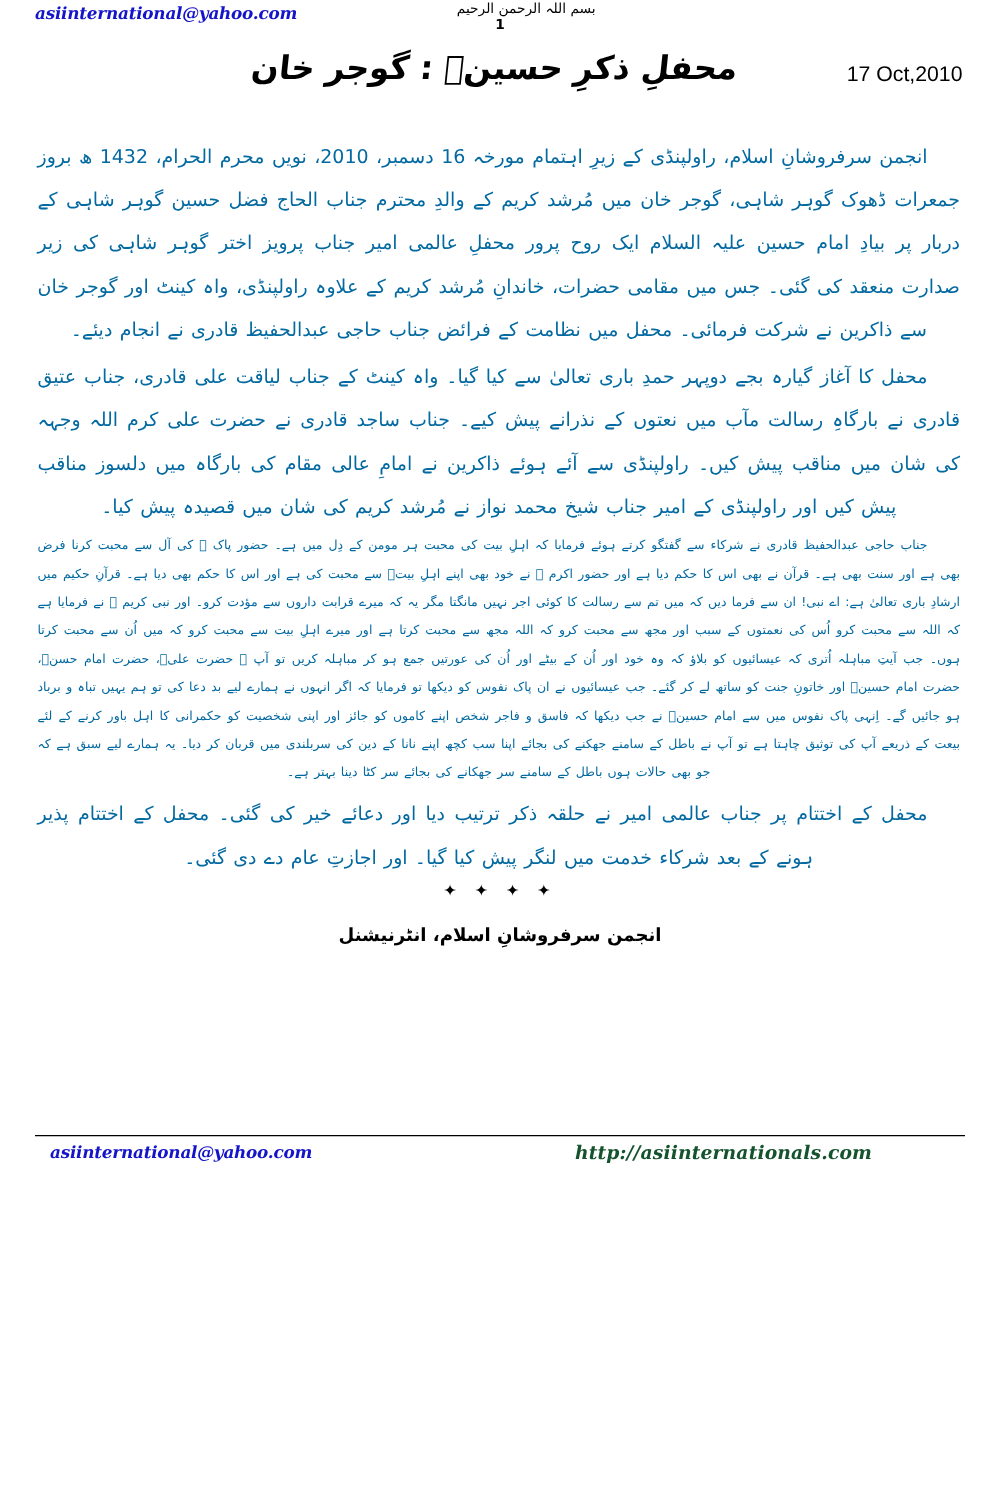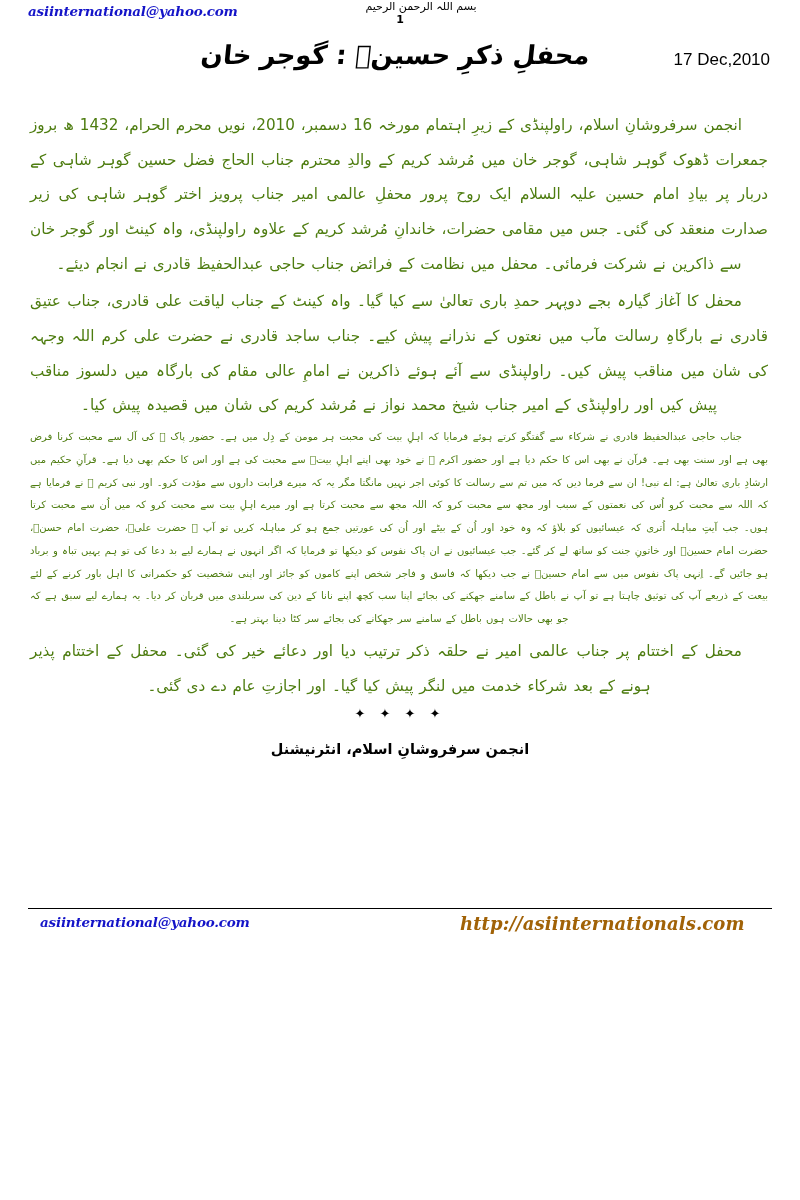--- a/index.html
+++ b/index.html
@@ -98,21 +98,21 @@
     padding: 0 32px 0 30px;
     box-sizing: border-box;
   }
   .para {
     direction: rtl;
     text-align: justify;
     text-align-last: center;
     font-family: "DejaVu Sans", sans-serif;
     font-size: 15.2px;
     line-height: 2.28;
-    color: #4d7c0f;
+    color: #0369a1;
     margin: 0 0 3px 0;
     text-indent: 26px;
     word-spacing: 1px;
   }
   .para.p-long { font-size: 10px; }
 
   
   .ornament {
     direction: ltr;
     text-align: center;
@@ -166,40 +166,40 @@
     letter-spacing: -0.2px;
     white-space: nowrap;
   }
   .footer-site {
     position: absolute;
     left: 432px;
     top: -1px;
     font-family: "DejaVu Serif", serif;
     font-style: italic;
     font-weight: bold;
-    font-size: 18px;
-    color: #a16207;
+    font-size: 15px;
+    color: #14532d;
     letter-spacing: 0.1px;
     white-space: nowrap;
   }
 </style>
 </head>
 <body>
 
 <div class="page">
 
   <div class="header-row">
     <div class="email-top">asiinternational@yahoo.com</div>
     <div class="bismillah">بسم اللہ الرحمن الرحیم</div>
     <div class="page-num">1</div>
   </div>
 
   <div class="title-row">
     <div class="doc-title">محفلِ ذکرِ حسینؑ :  گوجر خان</div>
-    <div class="doc-date">17 Dec,2010</div>
+    <div class="doc-date">17 Oct,2010</div>
   </div>
 
   <div class="body-wrap">
     <p class="para">انجمن سرفروشانِ اسلام، راولپنڈی کے زیرِ اہتمام مورخہ 16 دسمبر، 2010، نویں محرم الحرام، 1432 ھ بروز جمعرات ڈھوک گوہر شاہی، گوجر خان میں مُرشد کریم کے والدِ محترم جناب الحاج فضل حسین گوہر شاہی کے دربار پر بیادِ امام حسین علیہ السلام ایک روح پرور محفلِ عالمی امیر جناب پرویز اختر گوہر شاہی کی زیر صدارت منعقد کی گئی۔ جس میں مقامی حضرات، خاندانِ مُرشد کریم کے علاوہ راولپنڈی، واہ کینٹ اور گوجر خان سے ذاکرین نے شرکت فرمائی۔ محفل میں نظامت کے فرائض جناب حاجی عبدالحفیظ قادری نے انجام دیئے۔</p>
     <p class="para">محفل کا آغاز گیارہ بجے دوپہر حمدِ باری تعالیٰ سے کیا گیا۔ واہ کینٹ کے جناب لیاقت علی قادری، جناب عتیق قادری نے بارگاہِ رسالت مآب میں نعتوں کے نذرانے پیش کیے۔ جناب ساجد قادری نے حضرت علی کرم اللہ وجہہ کی شان میں مناقب پیش کیں۔ راولپنڈی سے آئے ہوئے ذاکرین نے امامِ عالی مقام کی بارگاہ میں دلسوز مناقب پیش کیں اور راولپنڈی کے امیر جناب شیخ محمد نواز نے مُرشد کریم کی شان میں قصیدہ پیش کیا۔</p>
     <p class="para p-long">جناب حاجی عبدالحفیظ قادری نے شرکاء سے گفتگو کرتے ہوئے فرمایا کہ اہلِ بیت کی محبت ہر مومن کے دِل میں ہے۔ حضور پاک ﷺ کی آل سے محبت کرنا فرض بھی ہے اور سنت بھی ہے۔ قرآن نے بھی اس کا حکم دیا ہے اور حضور اکرم ﷺ نے خود بھی اپنے اہلِ بیتؑ سے محبت کی ہے اور اس کا حکم بھی دیا ہے۔ قرآنِ حکیم میں ارشادِ باری تعالیٰ ہے: اے نبی! ان سے فرما دیں کہ میں تم سے رسالت کا کوئی اجر نہیں مانگتا مگر یہ کہ میرے قرابت داروں سے مؤدت کرو۔ اور نبی کریم ﷺ نے فرمایا ہے کہ اللہ سے محبت کرو اُس کی نعمتوں کے سبب اور مجھ سے محبت کرو کہ اللہ مجھ سے محبت کرتا ہے اور میرے اہلِ بیت سے محبت کرو کہ میں اُن سے محبت کرتا ہوں۔ جب آیتِ مباہلہ اُتری کہ عیسائیوں کو بلاؤ کہ وہ خود اور اُن کے بیٹے اور اُن کی عورتیں جمع ہو کر مباہلہ کریں تو آپ ﷺ حضرت علیؑ، حضرت امام حسنؑ، حضرت امام حسینؑ اور خاتونِ جنت کو ساتھ لے کر گئے۔ جب عیسائیوں نے ان پاک نفوس کو دیکھا تو فرمایا کہ اگر انہوں نے ہمارے لیے بد دعا کی تو ہم یہیں تباہ و برباد ہو جائیں گے۔ اِنہی پاک نفوس میں سے امام حسینؑ نے جب دیکھا کہ فاسق و فاجر شخص اپنے کاموں کو جائز اور اپنی شخصیت کو حکمرانی کا اہل باور کرنے کے لئے بیعت کے ذریعے آپ کی توثیق چاہتا ہے تو آپ نے باطل کے سامنے جھکنے کی بجائے اپنا سب کچھ اپنے نانا کے دین کی سربلندی میں قربان کر دیا۔ یہ ہمارے لیے سبق ہے کہ جو بھی حالات ہوں باطل کے سامنے سر جھکانے کی بجائے سر کٹا دینا بہتر ہے۔</p>
     <p class="para">محفل کے اختتام پر جناب عالمی امیر نے حلقہ ذکر ترتیب دیا اور دعائے خیر کی گئی۔ محفل کے اختتام پذیر ہونے کے بعد شرکاء خدمت میں لنگر پیش کیا گیا۔ اور اجازتِ عام دے دی گئی۔</p>
   </div>
 
   <div class="ornament">✦ ✦ ✦ ✦</div>

